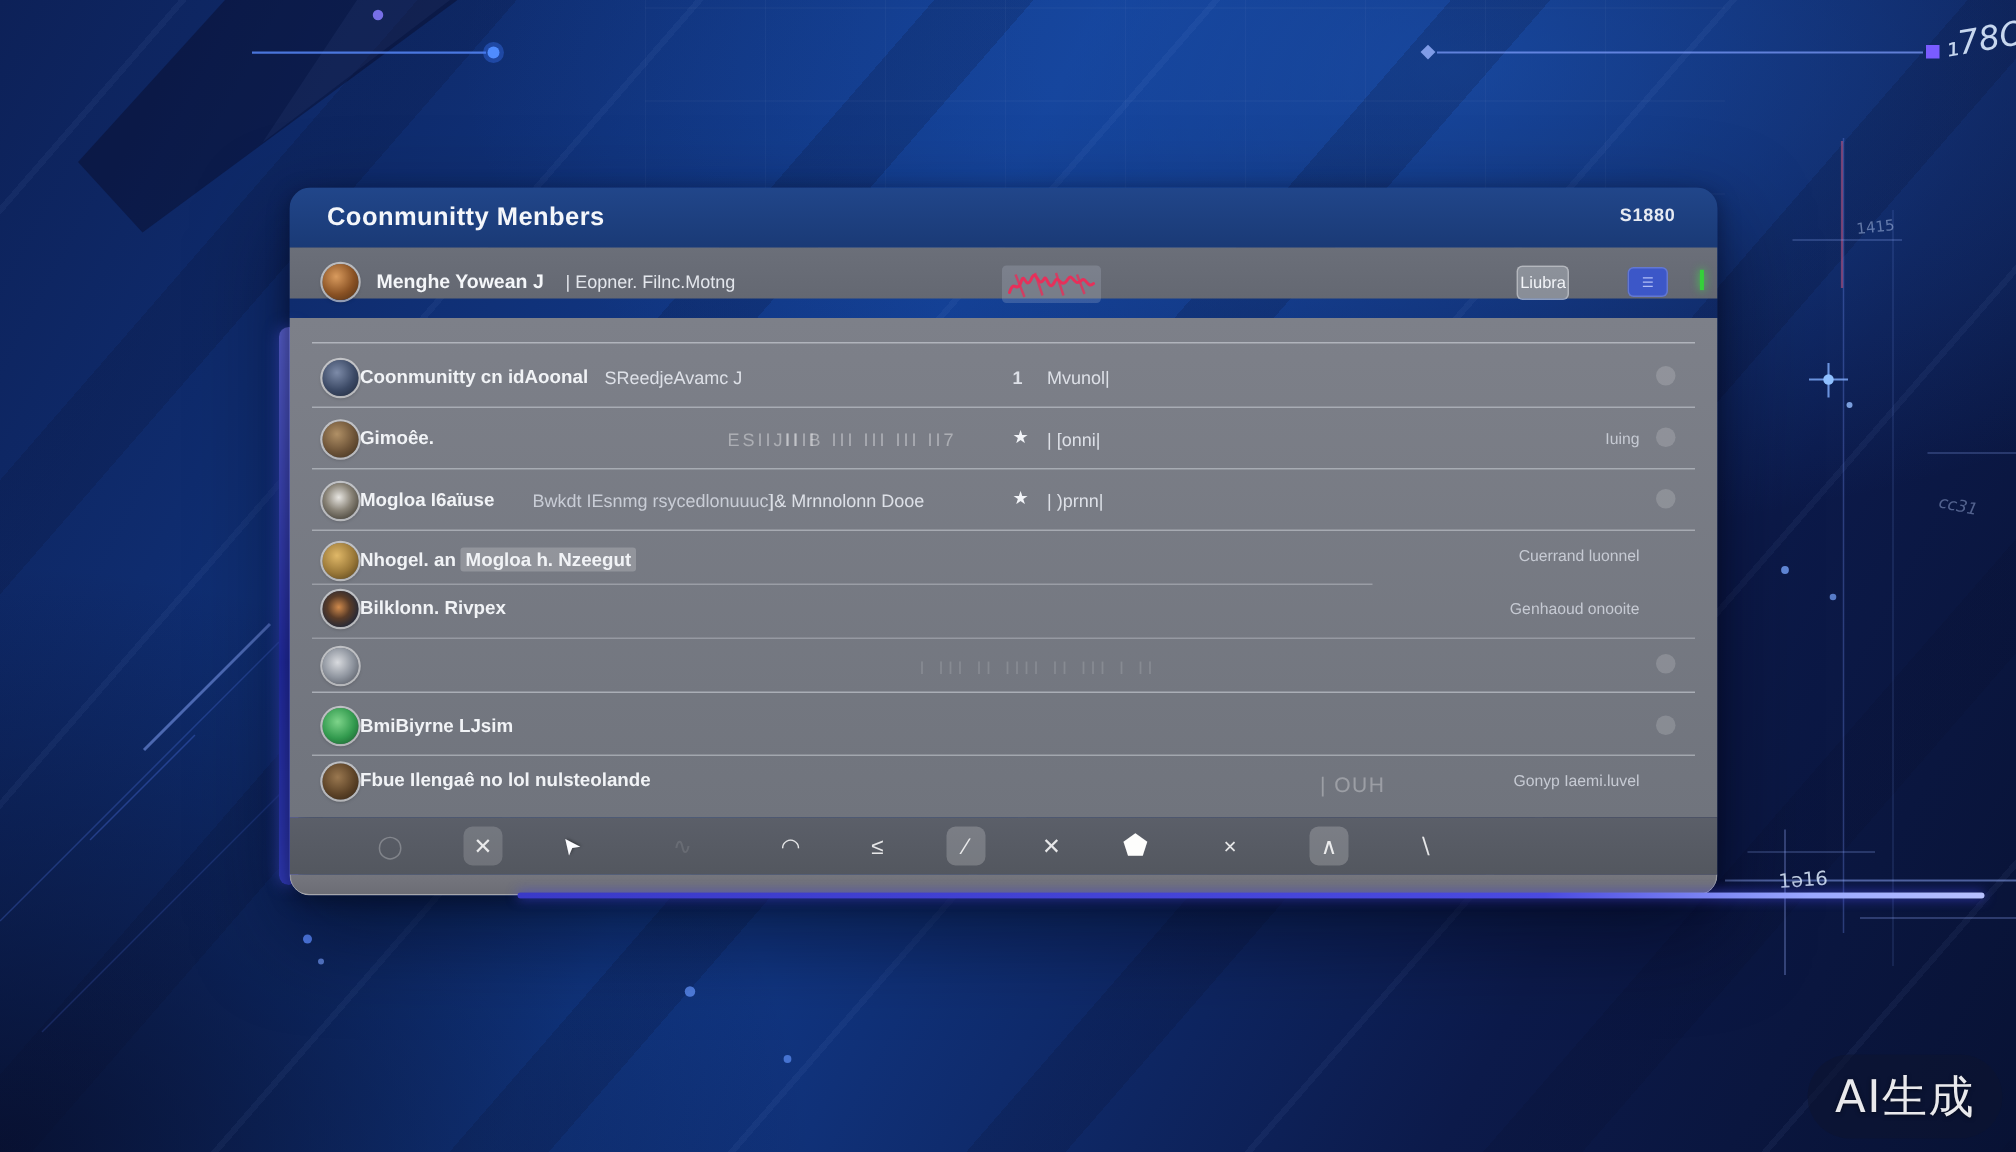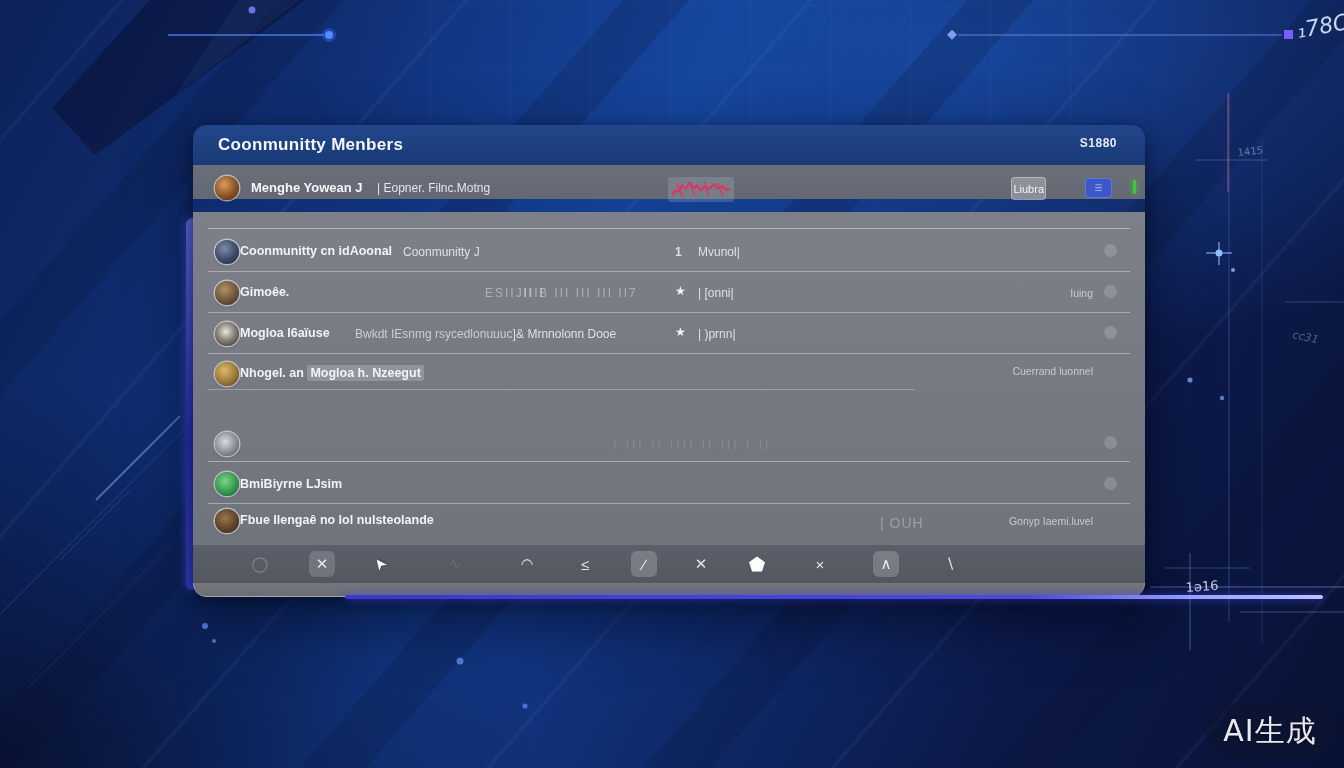--- a/index.html
+++ b/index.html
@@ -168,21 +168,21 @@
     <span class="action-btn">Liubra</span>
     <span class="mini-btn">☰</span>
     <span class="tick">❙</span>
   </div>
 
   <div class="bodyarea">
 
     <div class="row" style="top:24px;height:36px">
       <span class="avatar av-0"></span>
       <span class="rname">Coonmunitty cn idAoonal</span>
-      <span class="rc2" style="left:210px">Coonmunitty J</span>
+      <span class="rc2" style="left:210px">SReedjeAvamc J</span>
       <span class="rc2" style="left:482px;font-weight:bold">1</span>
       <span class="rc4" style="left:505px">Mvunol|</span>
       <span class="rdot"></span>
       <span class="rline"></span>
     </div>
 
     <div class="row" style="top:65px;height:36px">
       <span class="avatar av-1"></span>
       <span class="rname">Gimoêe.</span>
       <span class="rc2 rfaint" style="left:292px">ESIIJIIII</span>
@@ -205,20 +205,26 @@
       <span class="rline"></span>
     </div>
 
     <div class="row" style="top:146px;height:32px">
       <span class="avatar av-3"></span>
       <span class="rname"><span>Nhogel. an </span><span class="hl">Mogloa h. Nzeegut</span></span>
       <span class="rright" style="top:7px">Cuerrand luonnel</span>
       <span class="rline" style="left:15px;right:230px;background:rgba(238,242,248,.3)"></span>
     </div>
 
+    <div class="row" style="top:178px;height:36px">
+      <span class="avatar av-4"></span>
+      <span class="rname">Bilklonn. Rivpex</span>
+      <span class="rright">Genhaoud onooite</span>
+      <span class="rline" style="background:rgba(238,242,248,.28)"></span>
+    </div>
 
     <div class="row" style="top:216px;height:34px">
       <span class="avatar av-5"></span>
       <span class="rname"></span>
       <span class="rghost">I III II IIII II III I II</span>
       <span class="rdot"></span>
       <span class="rline" style="background:rgba(238,242,248,.45)"></span>
     </div>
 
     <div class="row" style="top:254px;height:38px">

